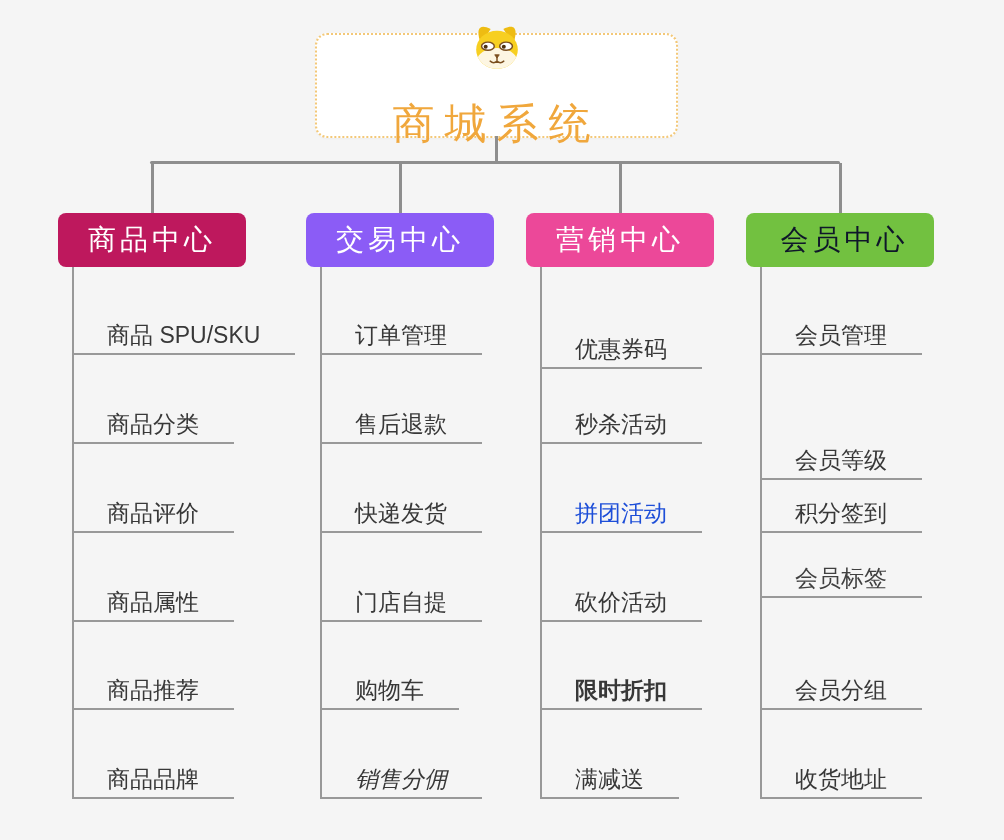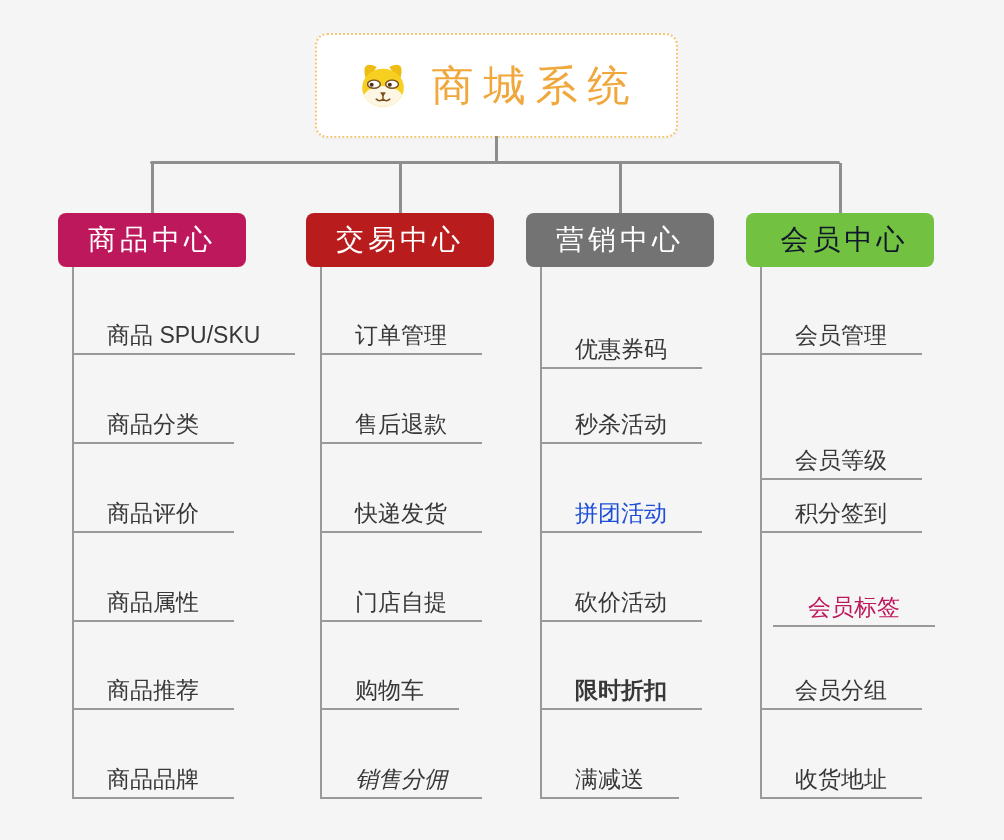--- a/index.html
+++ b/index.html
@@ -8,21 +8,21 @@
     background:#f5f5f5;
     font-family:"Liberation Sans","DejaVu Sans",sans-serif;
   }
   .canvas{position:absolute;inset:0;}
 
   
   .root-node{
     position:absolute;left:315px;top:33px;width:363px;height:105px;
     background:#ffffff;border:2px dotted #f3c878;border-radius:12px;
     box-sizing:border-box;display:flex;align-items:center;justify-content:center;
-    gap:20px;box-shadow:0 1px 2px rgba(0,0,0,0.03);
+    gap:20px;box-shadow:0 1px 2px rgba(0,0,0,0.03);flex-direction:column;
   }
   .root-title{
     font-size:42px;letter-spacing:10px;font-weight:500;white-space:nowrap;
   }
   .dog{width:58px;height:56px;display:block;flex:0 0 auto;}
 
   
   .conn{position:absolute;background:#8e8e8e;}
   .root-drop{left:495px;top:136px;width:3px;height:27px;}
   .bus{left:150px;top:161px;width:690px;height:3px;border-radius:2px;}
@@ -83,45 +83,45 @@
         <div class="spine" style="background: rgb(153, 153, 153);"></div>
         <div class="leaf" style="top: 142px; color: rgb(56, 56, 56); border-bottom-color: rgb(153, 153, 153);">商品 SPU/SKU</div>
         <div class="leaf" style="top: 231px; color: rgb(56, 56, 56); border-bottom-color: rgb(153, 153, 153);">商品分类</div>
         <div class="leaf" style="top: 320px; color: rgb(56, 56, 56); border-bottom-color: rgb(153, 153, 153);">商品评价</div>
         <div class="leaf" style="top: 409px; color: rgb(56, 56, 56); border-bottom-color: rgb(153, 153, 153);">商品属性</div>
         <div class="leaf" style="top: 497px; color: rgb(56, 56, 56); border-bottom-color: rgb(153, 153, 153);">商品推荐</div>
         <div class="leaf" style="top: 586px; color: rgb(56, 56, 56); border-bottom-color: rgb(153, 153, 153);">商品品牌</div>
       </div>
       <div class="conn drop" style="left: 398.5px; background: rgb(142, 142, 142);"></div>
       <div class="col" style="left: 306px;">
-        <div class="hdr" style="background: #b91c1c; color: rgb(255, 255, 255);">交易中心</div>
+        <div class="hdr" style="background: #8b5cf6; color: rgb(255, 255, 255);">交易中心</div>
         <div class="spine" style="background: rgb(153, 153, 153);"></div>
         <div class="leaf" style="top: 142px; color: rgb(56, 56, 56); border-bottom-color: rgb(153, 153, 153);">订单管理</div>
         <div class="leaf" style="top: 231px; color: rgb(56, 56, 56); border-bottom-color: rgb(153, 153, 153);">售后退款</div>
         <div class="leaf" style="top: 320px; color: rgb(56, 56, 56); border-bottom-color: rgb(153, 153, 153);">快递发货</div>
         <div class="leaf" style="top: 409px; color: rgb(56, 56, 56); border-bottom-color: rgb(153, 153, 153);">门店自提</div>
         <div class="leaf" style="top: 497px; color: rgb(56, 56, 56); border-bottom-color: rgb(153, 153, 153);">购物车</div>
         <div class="leaf" style="top: 586px; color: rgb(56, 56, 56); border-bottom-color: rgb(153, 153, 153); font-style: italic;">销售分佣</div>
       </div>
       <div class="conn drop" style="left: 618.5px; background: rgb(142, 142, 142);"></div>
       <div class="col" style="left: 526px;">
-        <div class="hdr" style="background: #737373; color: rgb(255, 255, 255);">营销中心</div>
+        <div class="hdr" style="background: #ec4899; color: rgb(255, 255, 255);">营销中心</div>
         <div class="spine" style="background: rgb(153, 153, 153);"></div>
         <div class="leaf" style="top: 156px; color: rgb(56, 56, 56); border-bottom-color: rgb(153, 153, 153);">优惠券码</div>
         <div class="leaf" style="top: 231px; color: rgb(56, 56, 56); border-bottom-color: rgb(153, 153, 153);">秒杀活动</div>
         <div class="leaf" style="top: 320px; color: #1d4ed8; border-bottom-color: rgb(153, 153, 153);">拼团活动</div>
         <div class="leaf" style="top: 409px; color: rgb(56, 56, 56); border-bottom-color: rgb(153, 153, 153);">砍价活动</div>
         <div class="leaf" style="top: 497px; color: rgb(56, 56, 56); border-bottom-color: rgb(153, 153, 153); font-weight: bold;">限时折扣</div>
         <div class="leaf" style="top: 586px; color: rgb(56, 56, 56); border-bottom-color: rgb(153, 153, 153);">满减送</div>
       </div>
       <div class="conn drop" style="left: 838.5px; background: rgb(142, 142, 142);"></div>
       <div class="col" style="left: 746px;">
         <div class="hdr" style="background: rgb(114, 193, 64); color: #0f172a; padding-left: 9px;">会员中心</div>
         <div class="spine" style="background: rgb(153, 153, 153);"></div>
         <div class="leaf" style="top: 142px; color: rgb(56, 56, 56); border-bottom-color: rgb(153, 153, 153);">会员管理</div>
         <div class="leaf" style="top: 231px; color: rgb(56, 56, 56); border-bottom-color: rgb(153, 153, 153); margin-top: 36px;">会员等级</div>
         <div class="leaf" style="top: 320px; color: rgb(56, 56, 56); border-bottom-color: rgb(153, 153, 153);">积分签到</div>
-        <div class="leaf" style="top: 414px; color: #be185d; border-bottom-color: rgb(153, 153, 153); margin-left: 13px;">会员标签</div>
+        <div class="leaf" style="top: 385px; color: #404040; border-bottom-color: rgb(153, 153, 153);">会员标签</div>
         <div class="leaf" style="top: 497px; color: rgb(56, 56, 56); border-bottom-color: rgb(153, 153, 153);">会员分组</div>
         <div class="leaf" style="top: 586px; color: rgb(56, 56, 56); border-bottom-color: rgb(153, 153, 153);">收货地址</div>
       </div>
     </div>
 </div>
 
 </body></html>

